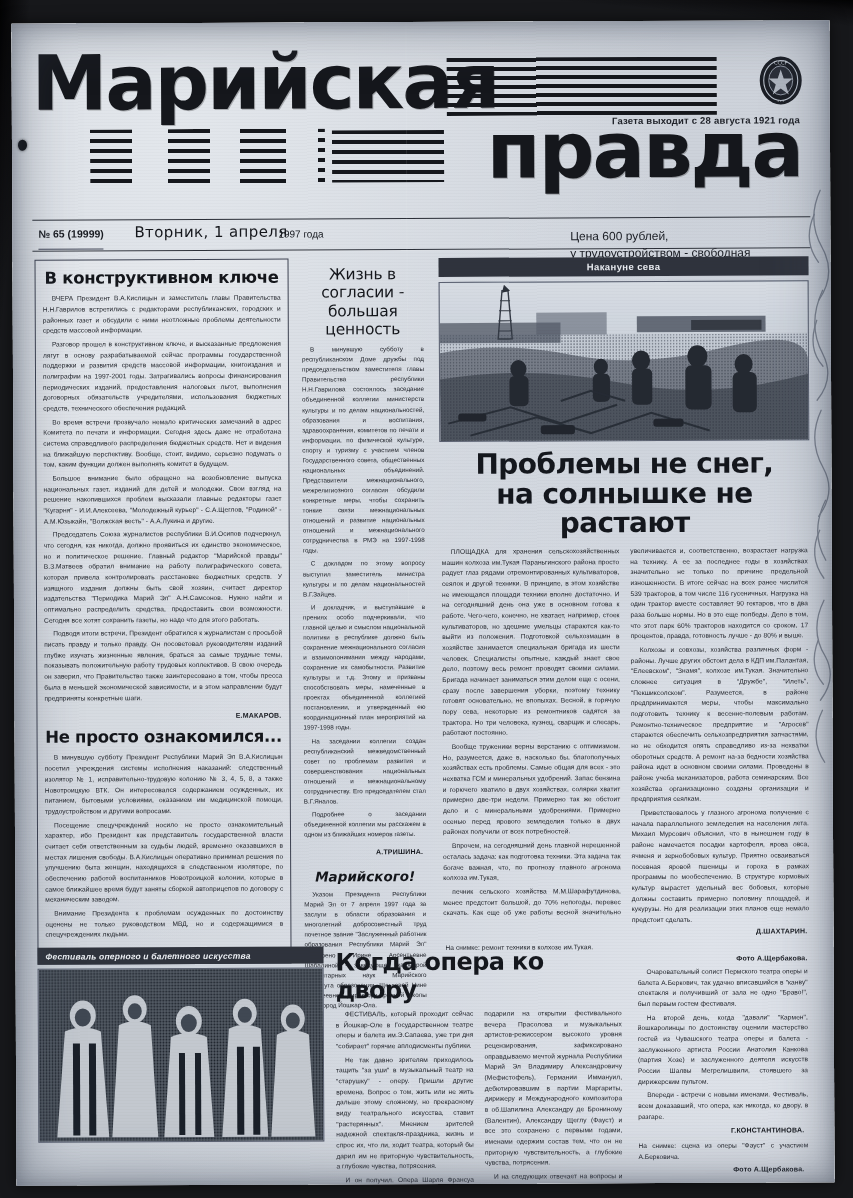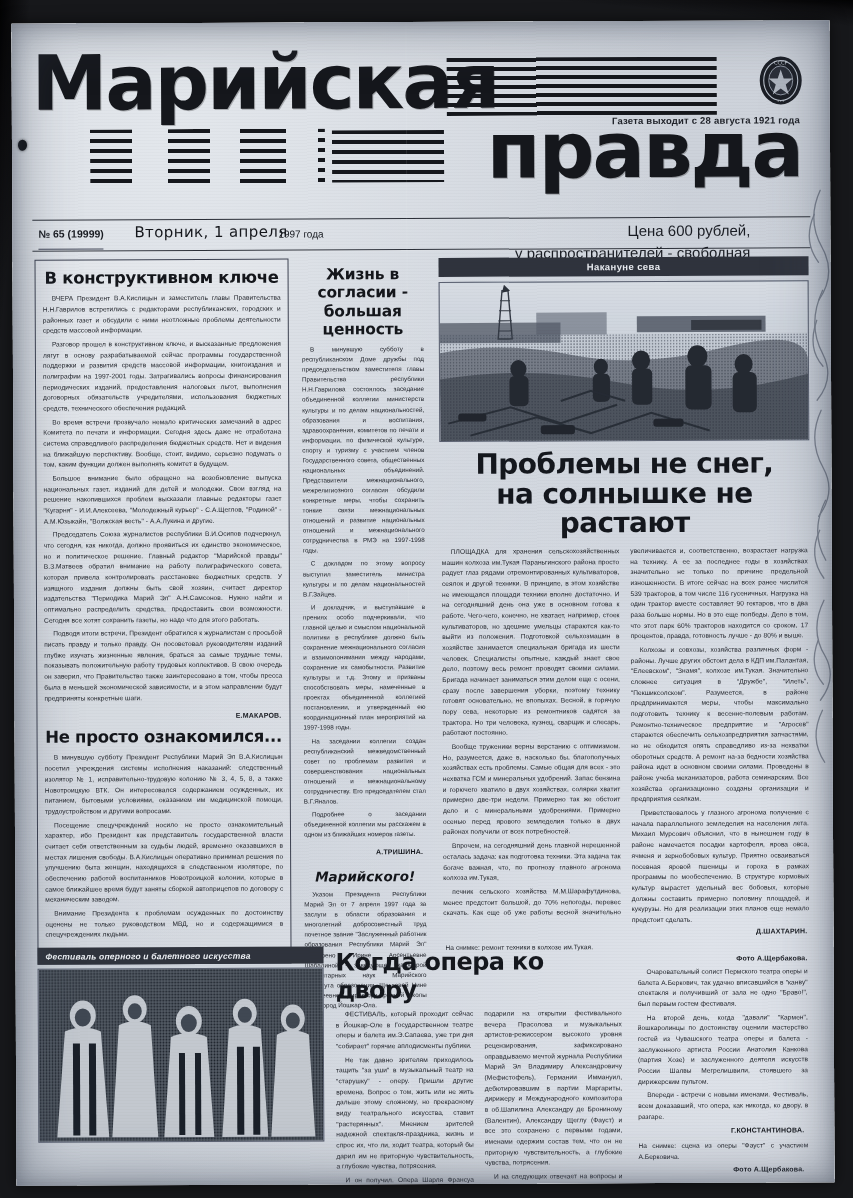--- a/index.html
+++ b/index.html
@@ -61,37 +61,37 @@
     letter-spacing:.2px;white-space:nowrap;font-weight:600;padding-left:16px;}
 
   
   #issuebar{position:absolute;left:20px;top:196px;width:778px;height:30px;
     border-top:1.4px solid #2b2f38;border-bottom:1.4px solid #2b2f38;}
   #issue-no{position:absolute;left:6px;top:7px;font-size:10.5px;color:#181b21;font-weight:600;
     border-bottom:1px solid #44495a;padding-bottom:9px;}
   #issue-date{position:absolute;left:102px;top:3px;font-size:15px;color:#14161b;
     font-family:"DejaVu Sans","Liberation Sans",sans-serif;letter-spacing:.4px;}
   #issue-year{position:absolute;left:246px;top:9px;font-size:10px;color:#181b21;}
-  #price{position:absolute;right:60px;top:2px;font-size:15px;color:#1a1d24;text-align:right;
+  #price{position:absolute;right:60px;top:10px;font-size:12px;color:#1a1d24;text-align:left;
     line-height:1.45;}
 
   
   #topblock{position:absolute;left:22px;top:236px;width:774px;height:680px;}
 
   .col{position:absolute;top:0;}
   #col1{left:0;width:252px;}
   #col2{left:262px;width:132px;}
   #col3{left:404px;width:370px;}
 
   .boxed{border:1.2px solid #3b4050;background:rgba(255,255,255,.16);}
 
   .hl-1{font-family:"DejaVu Sans","Liberation Sans",sans-serif;font-weight:700;
     font-size:16.5px;color:#14161b;text-align:center;letter-spacing:-.3px;
     padding:9px 4px 7px;line-height:1.05;}
-  .hl-2{font-family:"DejaVu Sans","Liberation Sans",sans-serif;font-weight:700;
+  .hl-2{font-family:"DejaVu Sans","Liberation Sans",sans-serif;font-weight:400;
     font-size:15.5px;color:#14161b;text-align:center;letter-spacing:-.2px;
     line-height:1.18;padding:7px 2px 6px;}
   .hl-sm{font-family:"DejaVu Sans","Liberation Sans",sans-serif;font-weight:700;
     font-size:13.5px;color:#14161b;text-align:center;padding:6px 2px 5px;font-style:italic;}
 
   .body-txt{font-size:6.6px;line-height:1.62;color:#1d2027;text-align:justify;
     padding:0 7px 4px;letter-spacing:.05px;
     font-family:"Liberation Sans","DejaVu Sans",sans-serif;}
   .body-txt p{margin:0 0 3px;text-indent:9px;}
   .sig{font-size:7px;font-weight:700;color:#15181e;text-align:right;padding:2px 8px 7px;
@@ -163,21 +163,21 @@
 
     <div id="since-line">Газета выходит с 28 августа 1921 года</div>
   </div>
 
   <div id="issuebar">
     <div id="issue-no">№ 65 (19999)</div>
     <div id="issue-date">Вторник, 1 апреля</div>
     <div id="issue-year">1997 года</div>
     <div id="price">
       <div>Цена 600 рублей,</div>
-      <div>у распространителей - свободная</div>
+      <div>у трудоустройством - свободная</div>
     </div>
   </div>
 
   <div id="topblock">
 
     <div class="col boxed" id="col1">
       <div class="hl-1">В конструктивном ключе</div>
       <div class="body-txt">
         <p>ВЧЕРА Президент В.А.Кислицын и заместитель главы Правительства Н.Н.Гаврилов встретились с редакторами республиканских, городских и районных газет и обсудили с ними неотложные проблемы деятельности средств массовой информации.</p>
         <p>Разговор прошел в конструктивном ключе, и высказанные предложения лягут в основу разрабатываемой сейчас программы государственной поддержки и развития средств массовой информации, книгоиздания и полиграфии на 1997-2001 годы. Затрагивались вопросы финансирования периодических изданий, предоставления налоговых льгот, выполнения договорных обязательств учредителями, использования бюджетных средств, технического обеспечения редакций.</p>

